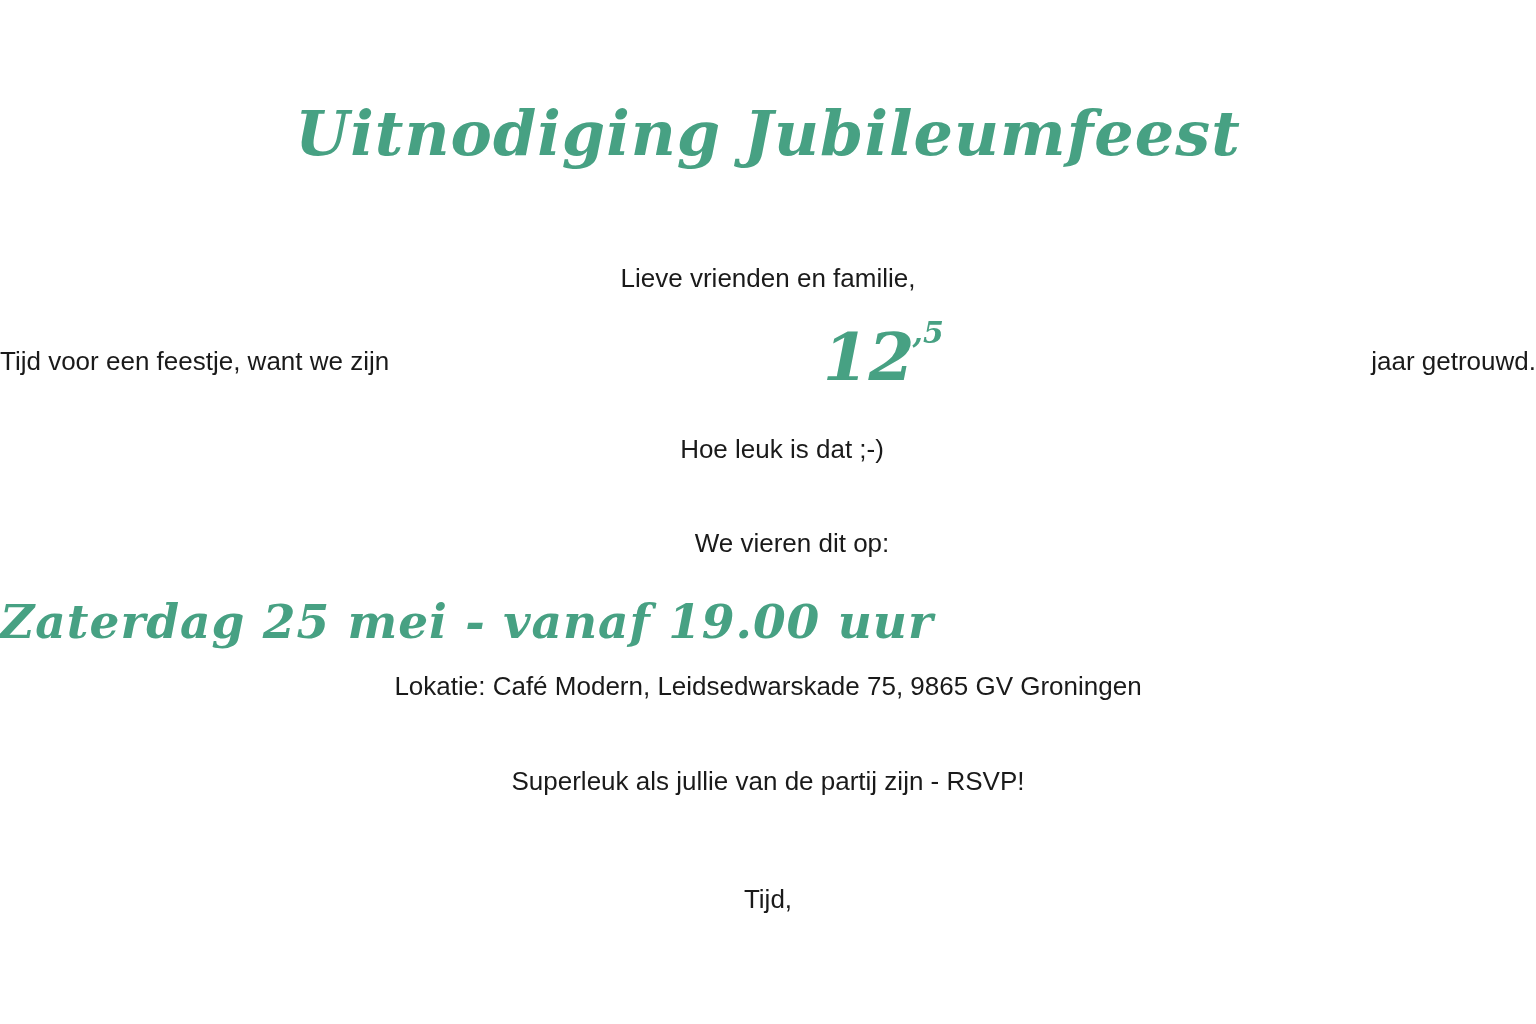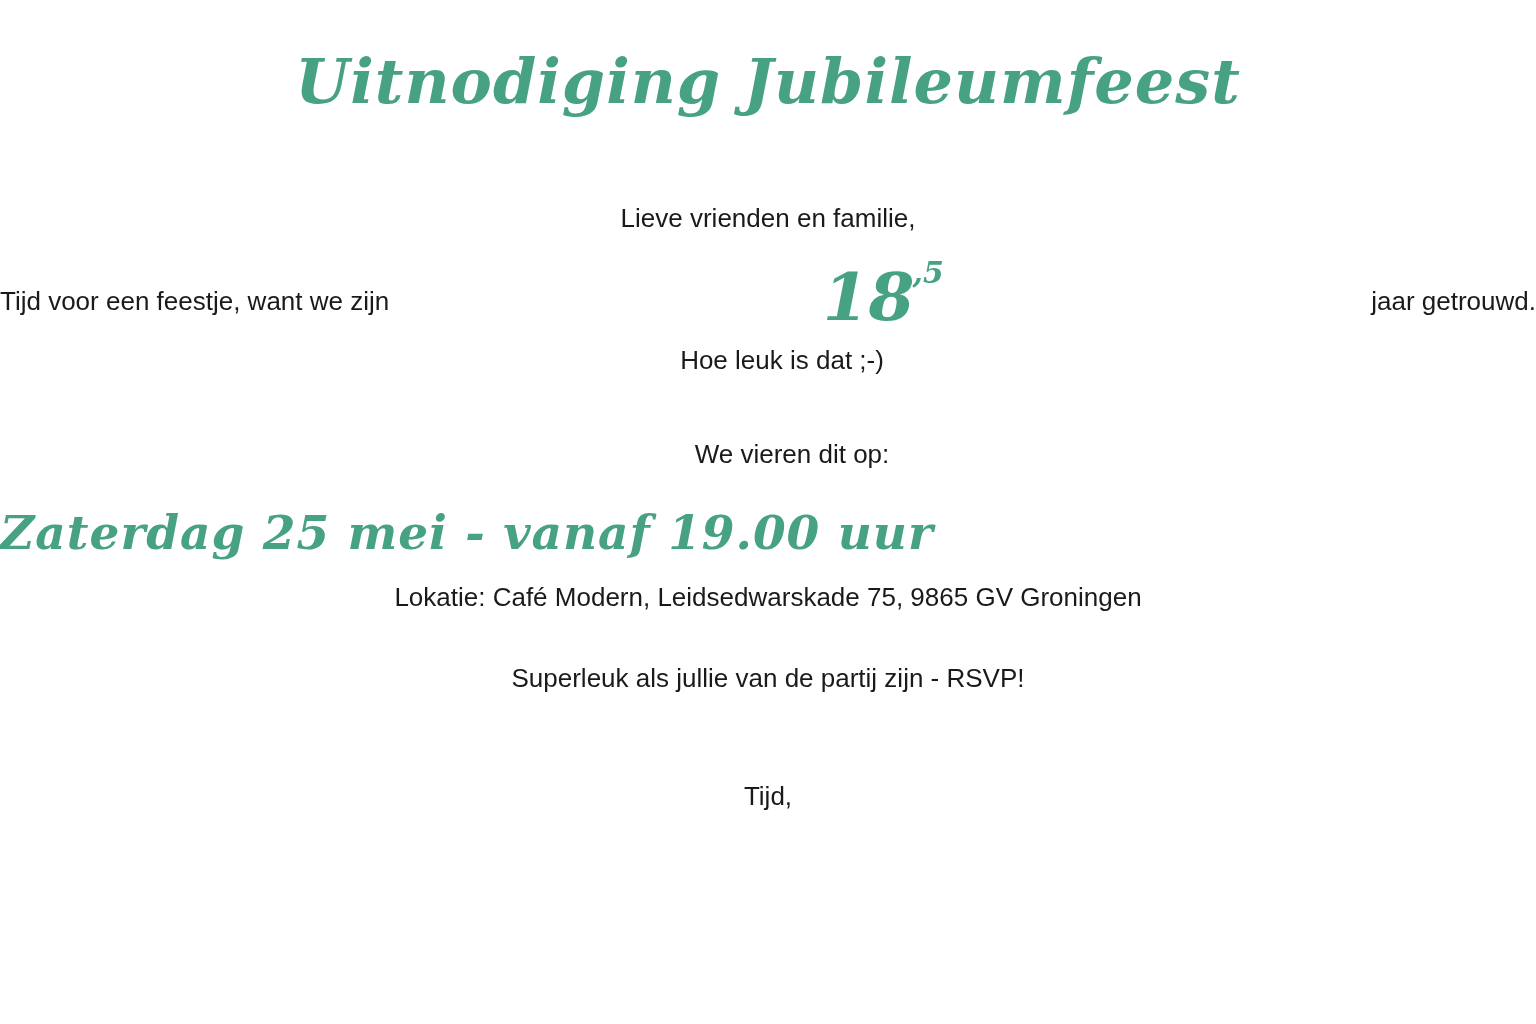--- a/index.html
+++ b/index.html
@@ -21,22 +21,22 @@
     height: 1024px;
     box-sizing: border-box;
     background: #ffffff;
     display: flex;
     flex-direction: column;
     align-items: center;
   }
 
   
   .invite-title {
-    margin: 0;
-    padding-top: 48px;
+    margin: 8px;
+    padding-top: 92px;
     font-family: "DejaVu Serif", serif;
     font-style: italic;
     font-weight: 700;
     font-size: 62px;
     line-height: 1.1;
     letter-spacing: 1px;
     color: #47a183;
     text-align: center;
     white-space: nowrap;
   }
@@ -49,21 +49,21 @@
   }
 
   .line {
     font-size: 26px;
     line-height: 1.25;
     color: #1a1a1a;
     margin: 0;
     padding: 0;
     text-align: center;
   }
-  .line.gap-md { margin-top: 27px; padding-left: 28px; }
+  .line.gap-md { margin-top: 56px; padding-left: 28px; }
   .line.gap-lg { margin-top: 62px; padding-left: 48px; }
 
   
   .line-years {
     margin-top: 26px;
     display: flex;
     align-items: baseline;
     justify-content: space-between;
     white-space: nowrap;
   }
@@ -109,38 +109,38 @@
     letter-spacing: 1px;
   }
   .signature {
     font-size: 56px;
     line-height: 1.2;
     margin-top: 48px;
     letter-spacing: 1px;
   }
 
   .location-line { margin-top: 20px; font-size: 26px; }
-  .rsvp-line { margin-top: 48px; font-size: 26px; }
+  .rsvp-line { margin-top: 62px; font-size: 26px; }
   .liefs-line { margin-top: 86px; font-size: 26px; }
 </style>
 </head>
 <body>
 
 <div class="card">
 
   <h1 class="invite-title">Uitnodiging Jubileumfeest</h1>
 
   <div class="body-block">
 
     <p class="line">Lieve vrienden en familie,</p>
 
     <div class="line-years">
       <span class="txt">Tijd voor een feestje, want we zijn</span>
       <span class="big-number">
-        <span>18</span><span class="frac">,5</span>
+        <span>12</span><span class="frac">,5</span>
       </span>
       <span class="txt after">jaar getrouwd.</span>
     </div>
 
     <p class="line gap-md">Hoe leuk is dat ;-)</p>
 
     <p class="line gap-lg">We vieren dit op:</p>
 
     <p class="script date-line">Zaterdag 25 mei - vanaf 19.00 uur</p>
 

